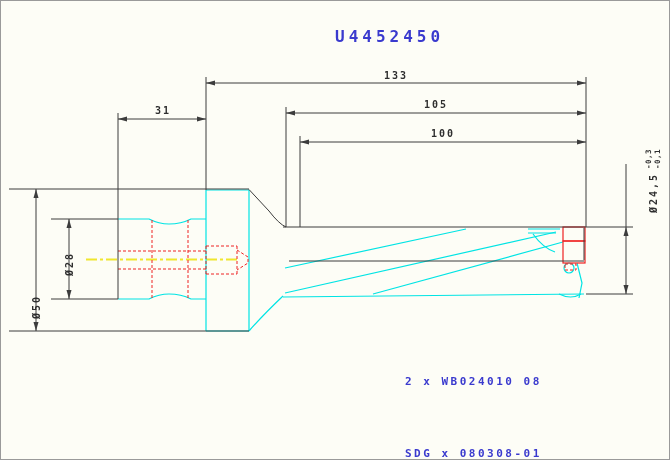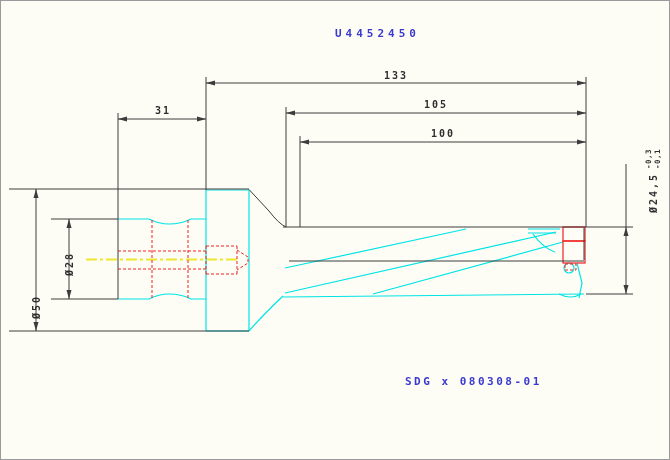--- a/index.html
+++ b/index.html
@@ -3,21 +3,21 @@
 <meta charset="utf-8">
 <style>
   html,body{margin:0;padding:0;background:#e8e8e8;}
   #stage{
     position:relative;width:670px;height:460px;background:#fdfdf6;
     border:1px solid #9a9a9a;box-sizing:border-box;overflow:hidden;
     font-family:"DejaVu Sans Mono","Liberation Mono",monospace;
   }
   .blue-text{color:#3a3ace;font-weight:700;}
   #title{
-    position:absolute;left:334px;top:26px;font-size:11px;letter-spacing:4px;
+    position:absolute;left:334px;top:26px;font-size:16px;letter-spacing:4px;
   }
   #notes{
     position:absolute;left:404px;top:321px;font-size:11px;letter-spacing:2.5px;
     line-height:24px;white-space:pre;
   }
   svg{position:absolute;left:0;top:0;}
   svg text{
     font-family:"DejaVu Sans Mono","Liberation Mono",monospace;
     font-size:10px;font-weight:700;fill:#2f2f2f;letter-spacing:2px;
   }
@@ -137,19 +137,20 @@
         <text x="0" y="0">Ø24,5</text>
         <text class="small" x="44" y="-6">-0,3</text>
         <text class="small" x="44" y="3">-0,1</text>
       </g>
     </g>
   </svg>
 
   <div id="title" class="blue-text">U4452450</div>
 
   <div id="notes" class="blue-text">
+    <div>2 x WB024010 08</div>
     <div>SDG x 080308-01</div>
     
     
     
   </div>
 
 </div>
 
 </body></html>

